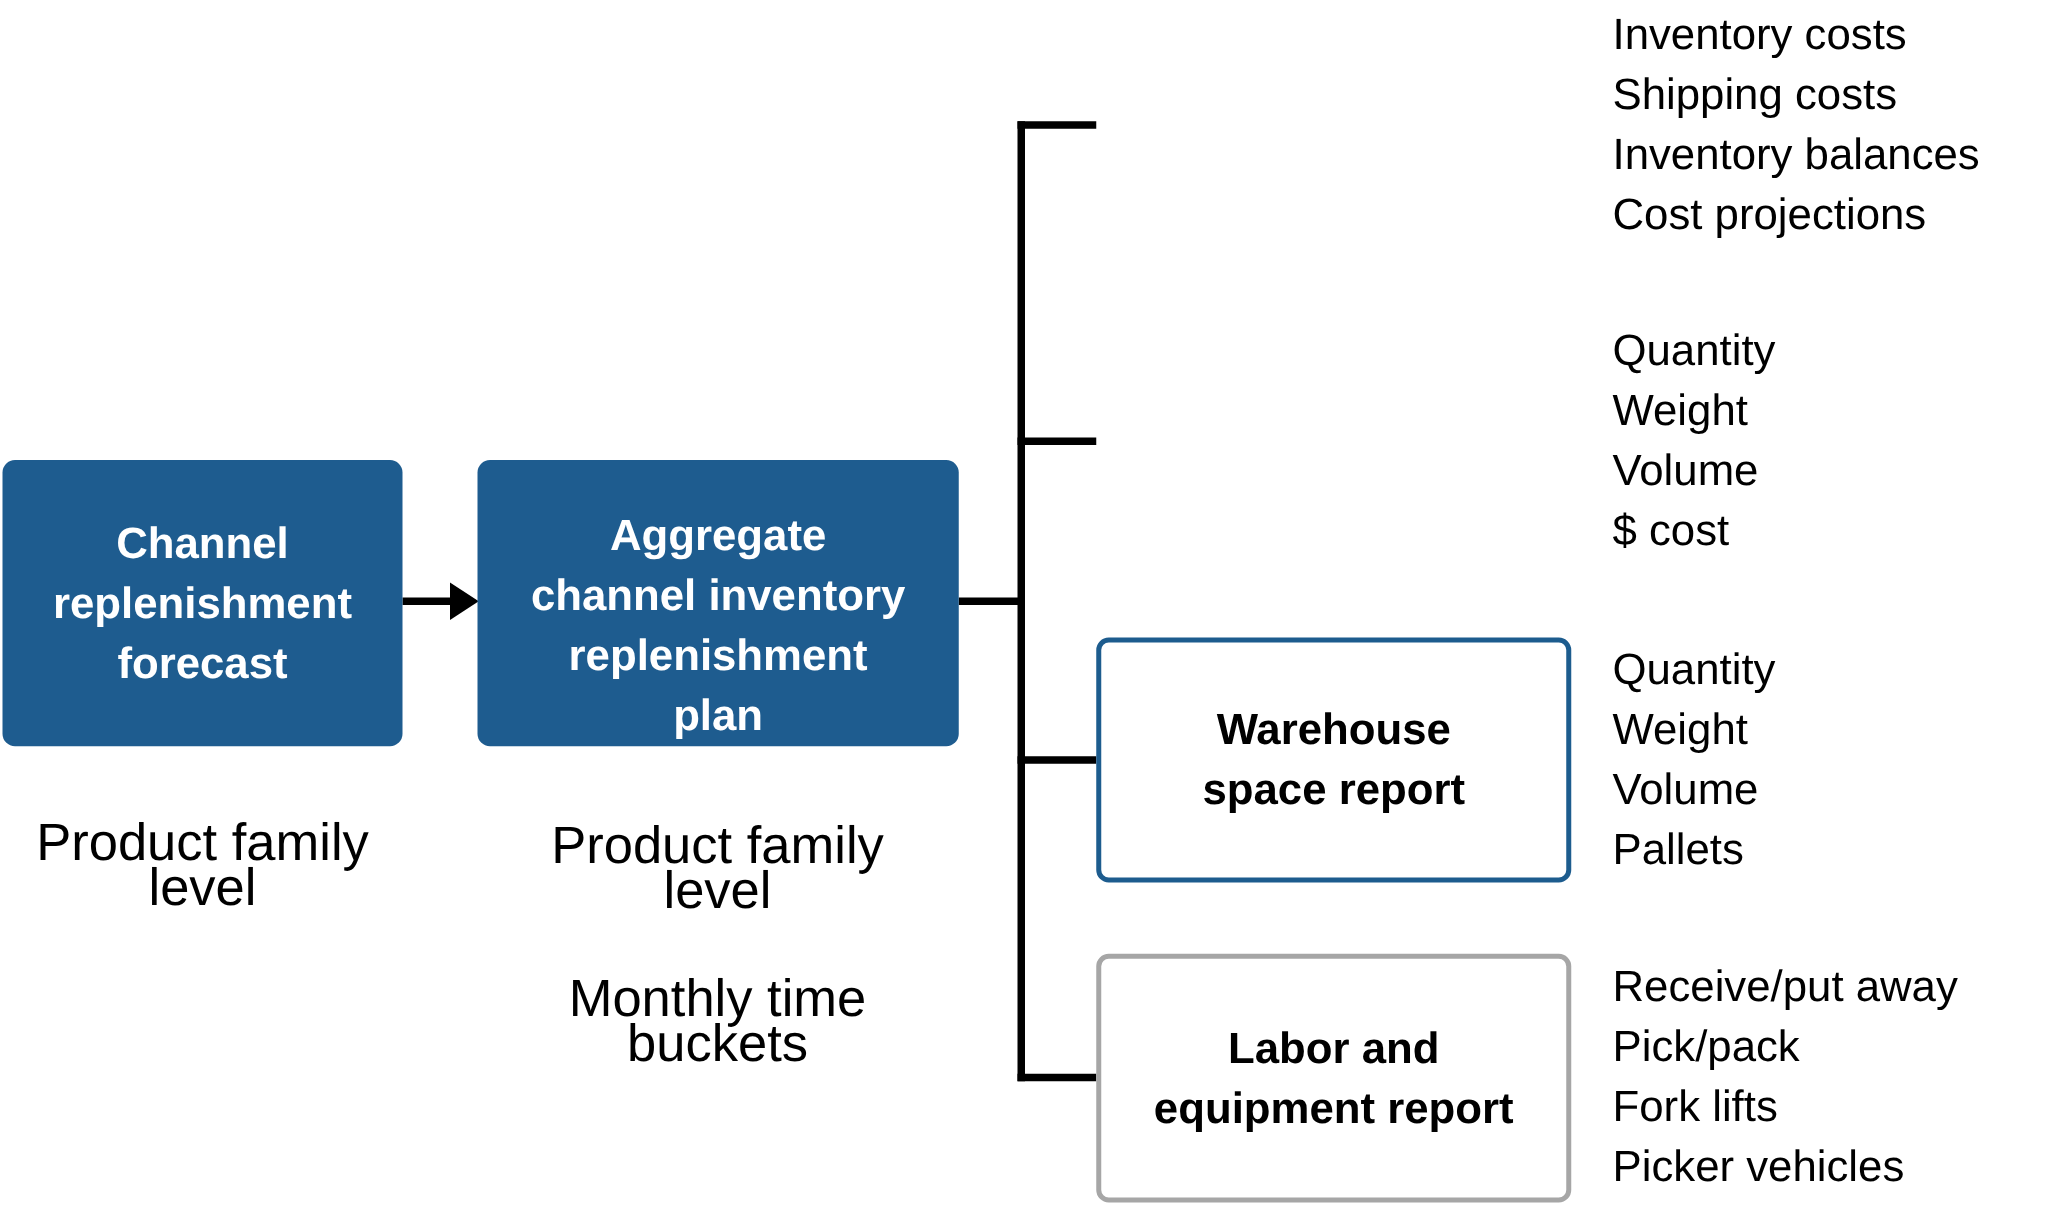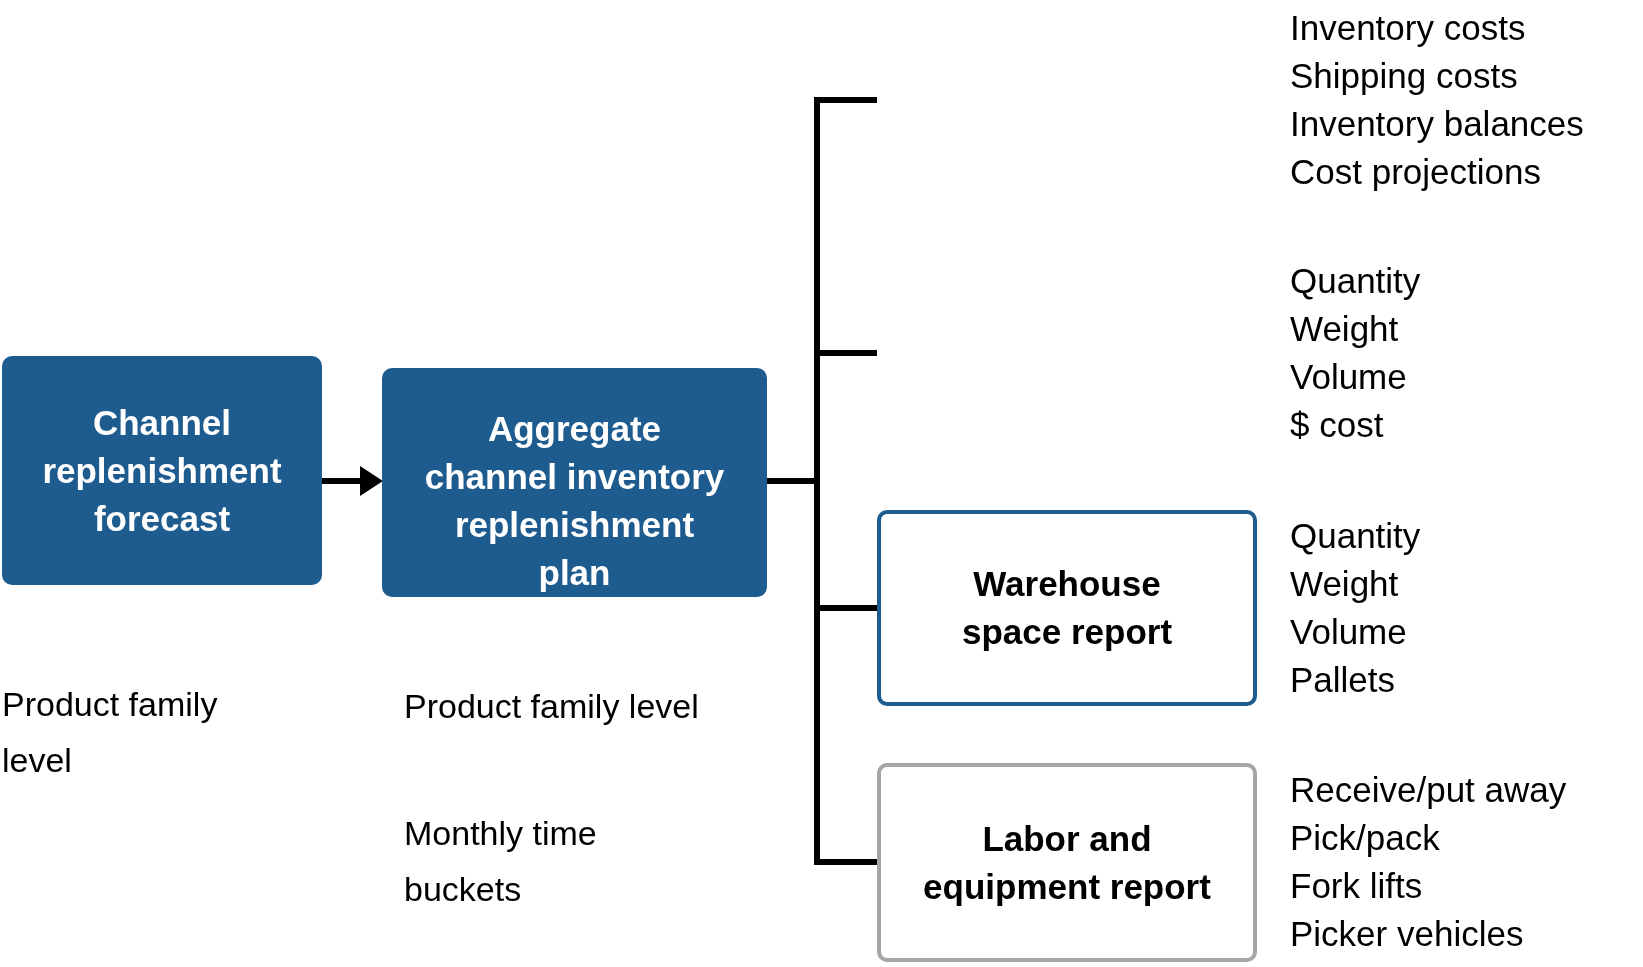--- a/index.html
+++ b/index.html
@@ -42,21 +42,21 @@
     border-radius: 10px;
     display: flex;
     align-items: center;
     justify-content: center;
     text-align: center;
     font-weight: bold;
     font-size: 35px;
     line-height: 48px;
     white-space: pre-line;
   }
-  .source-box { left: 2px;   top: 356px; width: 320px; height: 229px; }
+  .source-box { left: 2px;   top: 368px; width: 320px; height: 229px; }
   .plan-box   { left: 382px; top: 368px; width: 385px; height: 229px; align-items: flex-end; }
 
   
   .report-box {
     position: absolute;
     left: 877px;
     width: 380px;
     background: #ffffff;
     border: 4px solid #888888;
     border-radius: 10px;
@@ -87,23 +87,23 @@
   }
   .list-0 { top: 4px; }
   .list-1 { top: 257px; }
   .list-2 { top: 512px; }
   .list-3 { top: 766px; }
   .item-list div { height: 48px; }
 
   
   .caption {
     position: absolute;
-    text-align: left;
-    font-size: 34px;
-    line-height: 56px;
+    text-align: center;
+    font-size: 42px;
+    line-height: 36px;
     white-space: pre-line;
   }
   .source-caption { left: 2px; top: 620px; width: 320px; }
   .plan-caption   { left: 404px; top: 622px; width: 340px; }
   .plan-caption .note { margin-bottom: 15px; }
 </style>
 </head>
 <body>
 
 <div class="canvas">

